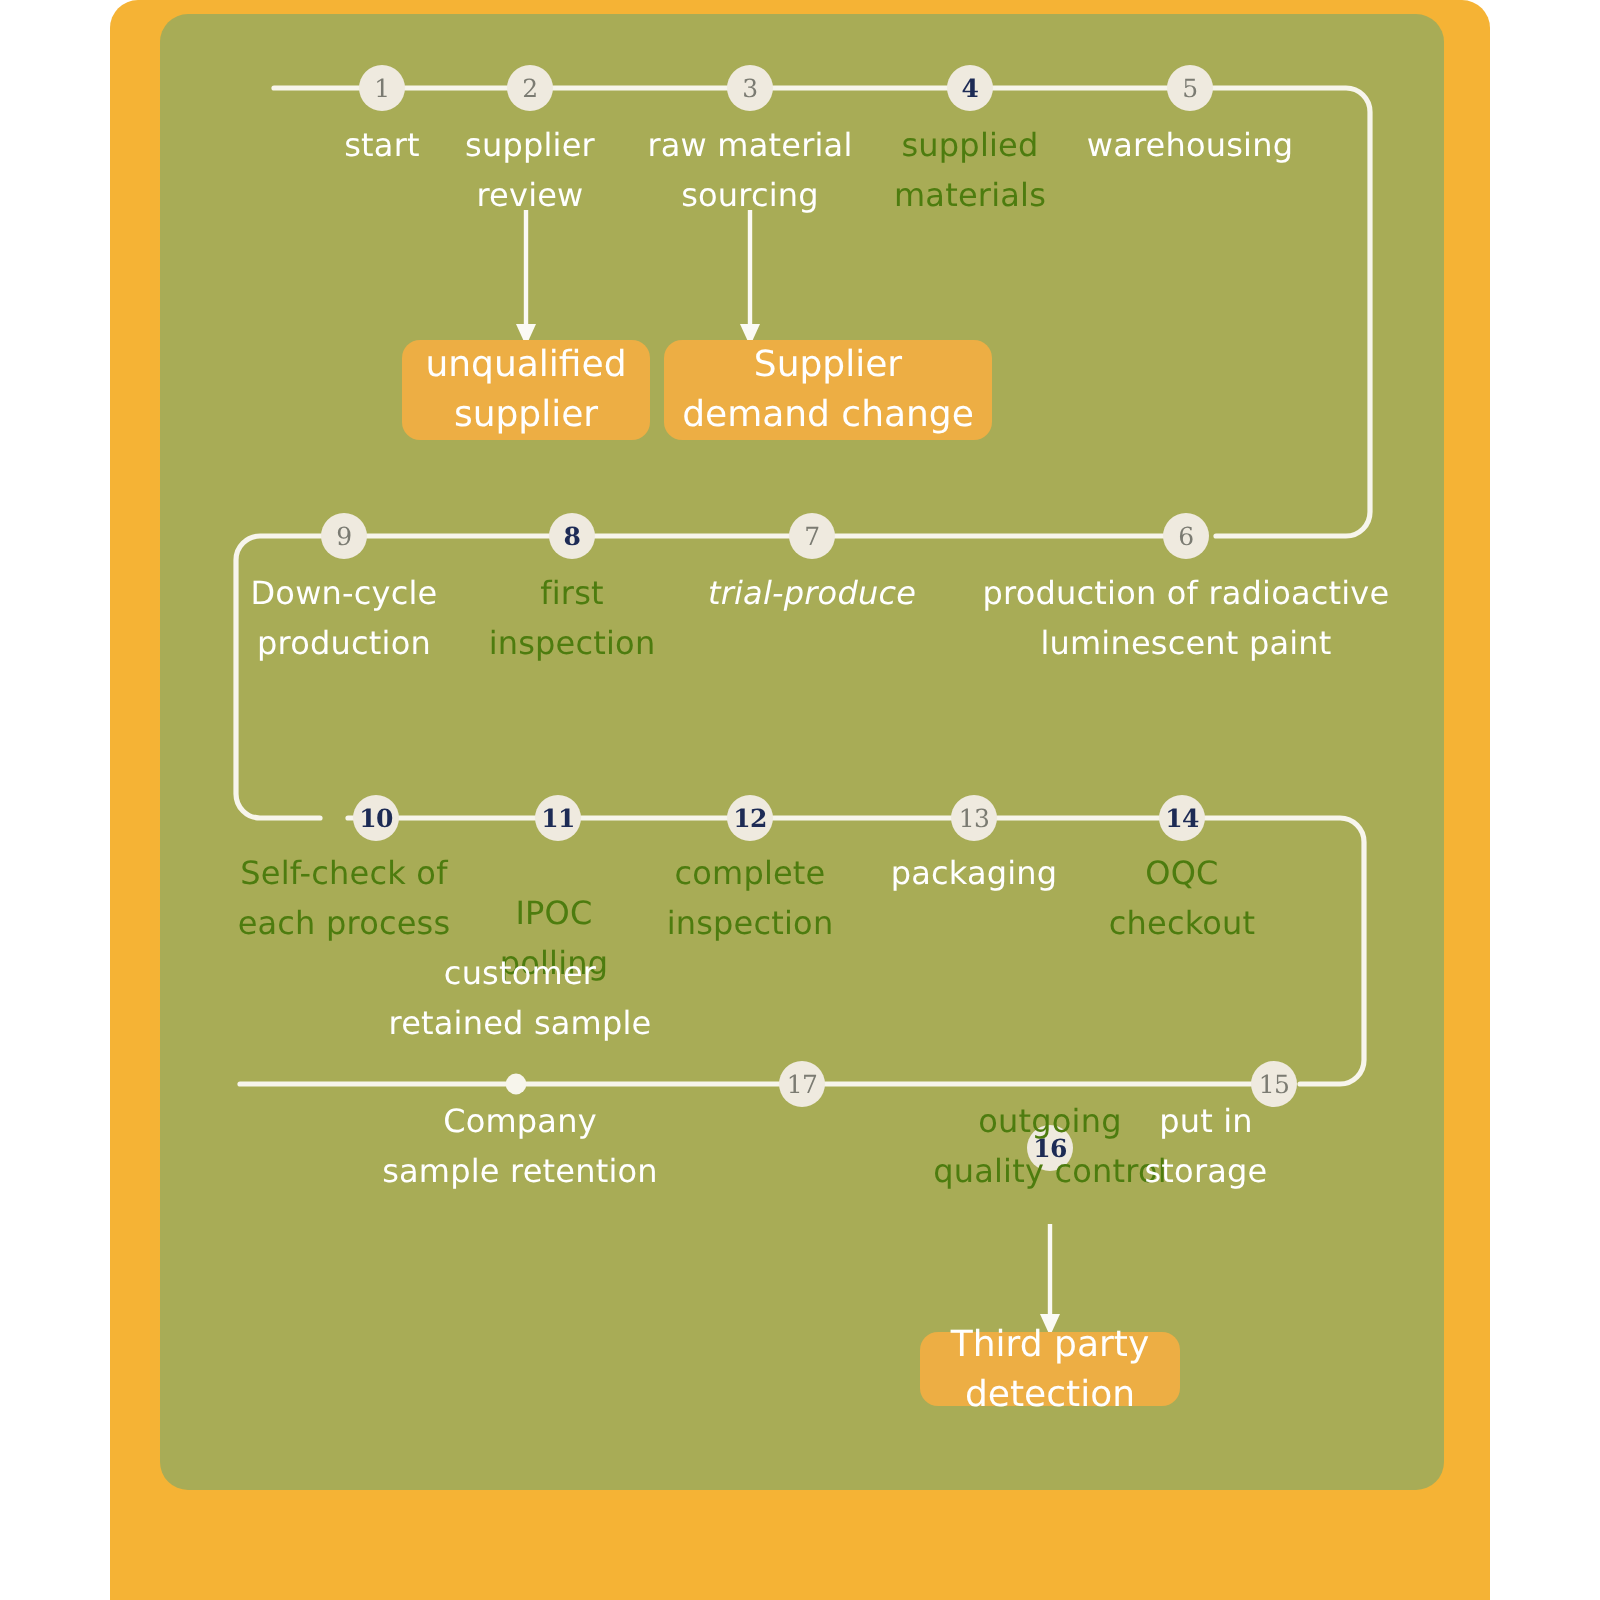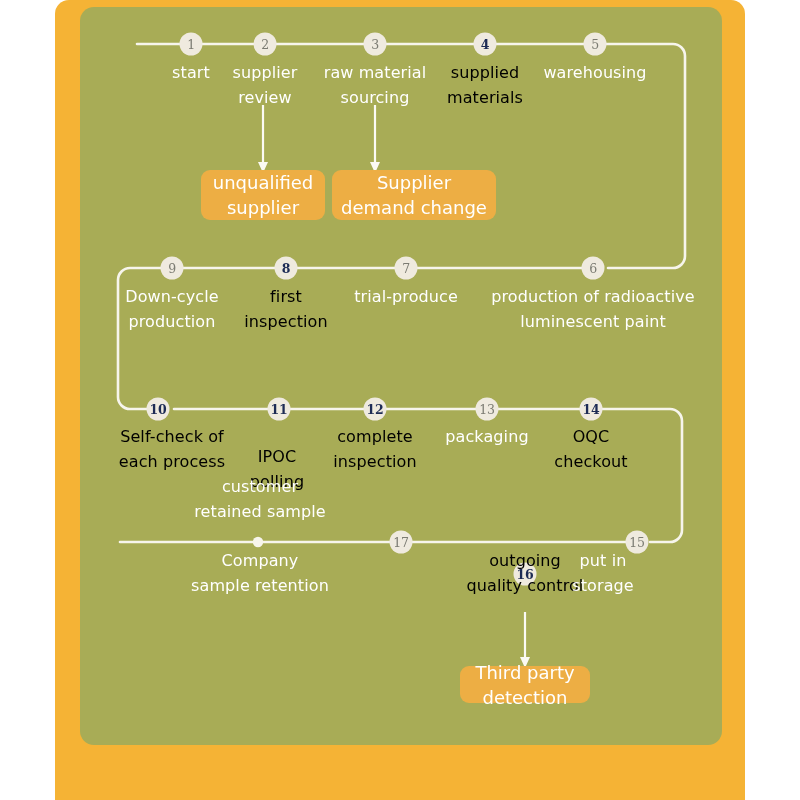--- a/index.html
+++ b/index.html
@@ -31,21 +31,21 @@
     letter-spacing:-0.3px;
   }
   .badge.hl{color:#1d2b55;font-weight:bold;}
 
   
   .label{
     position:absolute;transform:translateX(-50%);
     text-align:center;color:#ffffff;font-size:16px;line-height:25px;
     white-space:pre-line;letter-spacing:.1px;
   }
-  .label.soft{color:#000000;}
+  .label.soft{color:#4d7c0f;}
   .label.above{transform:translate(-50%,-100%);}
 
   
   .obox{
     position:absolute;background:#EDAE44;border-radius:9px;
     color:#ffffff;font-size:18px;line-height:25px;text-align:center;
     display:flex;align-items:center;justify-content:center;
     white-space:pre-line;transform:translateX(-50%);
   }
 </style>
@@ -108,27 +108,27 @@
 
   <div class="badge" style="left:172px;top:268px;">9</div>
   <div class="label" style="left:172px;top:284px;width:150px;">Down-cycle
 production</div>
 
   <div class="badge hl" style="left:286px;top:268px;">8</div>
   <div class="label soft" style="left:286px;top:284px;width:120px;">first
 inspection</div>
 
   <div class="badge" style="left:406px;top:268px;">7</div>
-  <div class="label" style="left:406px;top:284px;width:170px;">trial-produce</div>
+  <div class="label" style="left:406px;top:284px;width:170px;font-style:italic;">trial-produce</div>
 
   <div class="badge" style="left:593px;top:268px;">6</div>
   <div class="label" style="left:593px;top:284px;width:250px;">production of radioactive
 luminescent paint</div>
 
-  <div class="badge hl" style="left:158px;top:409px;">10</div>
+  <div class="badge hl" style="left:188px;top:409px;">10</div>
   <div class="label soft" style="left:172px;top:424px;width:155px;">Self-check of
 each process</div>
 
   <div class="badge hl" style="left:279px;top:409px;">11</div>
   <div class="label soft" style="left:277px;top:424px;width:100px;margin-top:20px;">IPOC
 polling</div>
 
   <div class="badge hl" style="left:375px;top:409px;">12</div>
   <div class="label soft" style="left:375px;top:424px;width:125px;">complete
 inspection</div>

